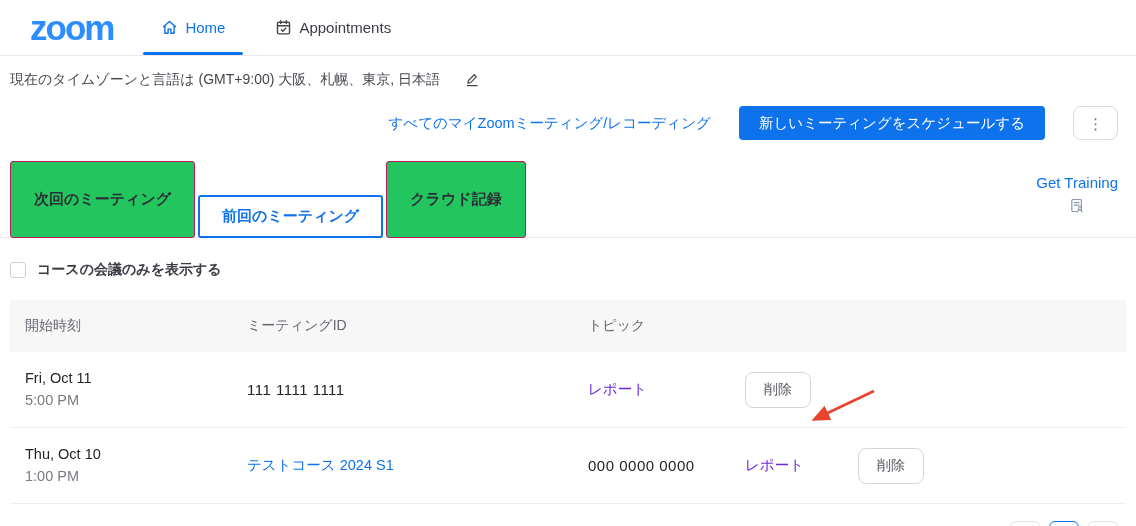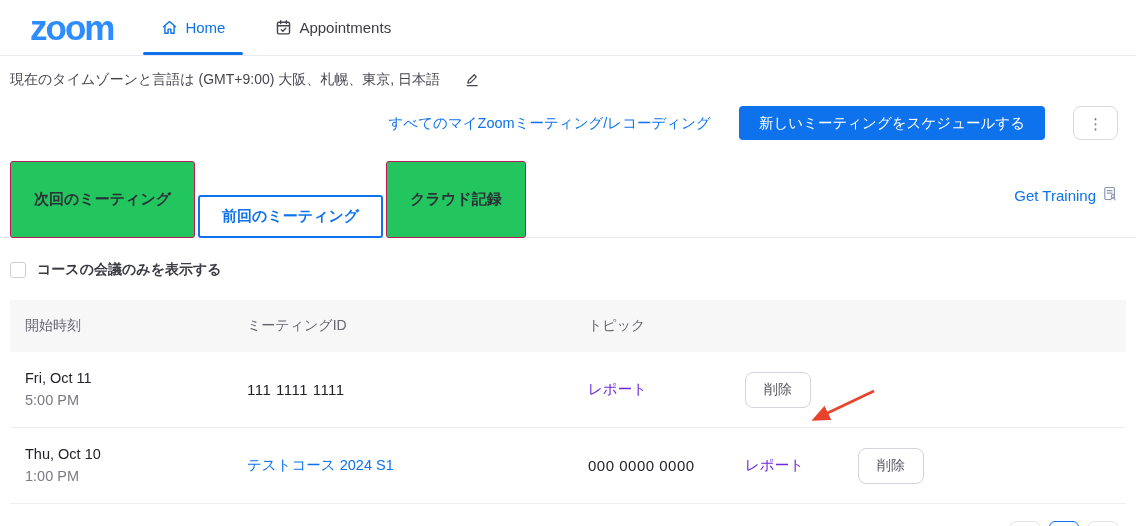--- a/index.html
+++ b/index.html
@@ -23,21 +23,21 @@
   .actions-row { display:flex; justify-content:flex-end; align-items:center; gap:28px; padding:17px 18px 0 0; height:51px; }
   .all-link { color:#0e72ed; font-size:14.5px; font-weight:500; text-decoration:none; cursor:pointer; }
   .btn-primary { background:#0e72ed; color:#fff; border:none; border-radius:4px; height:34px; padding:0 20px; font-size:14.5px; font-weight:500; font-family:inherit; cursor:pointer; }
   .btn-more { background:#fff; border:1px solid #d9d9e0; border-radius:8px; width:45px; height:34px; color:#6f6f78; font-size:15px; line-height:1; cursor:pointer; display:flex; align-items:center; justify-content:center; letter-spacing:0; }
 
   
   .tabs-row { display:flex; align-items:flex-end; margin-top:21px; padding:0 18px 0 10px; border-bottom:1px solid #e9e9ee; position:relative; }
   .tab { background:#22c55e; border:1px solid #be185d; border-radius:3px; padding:28px 23px; font-size:15px; font-weight:700; color:#2e2e36; margin-bottom:-1px; cursor:pointer; }
   .tab + .tab { margin-left:3px; }
   .tab.active { background:#fff; border:2px solid #0e72ed; color:#0e72ed; padding:10px 22px; z-index:1;text-align:center; }
-  .get-training { margin-left:auto; display:flex; align-items:center; gap:6px; color:#0e72ed; font-size:15px; text-decoration:none; align-self:center; margin-bottom:8px; cursor:pointer; }
+  .get-training { margin-left:auto; display:flex; align-items:center; gap:6px; color:#0e72ed; font-size:15px; text-decoration:none; align-self:center; margin-bottom:8px; cursor:pointer;flex-direction:column; }
 
   
   .filter-row { display:flex; align-items:center; gap:11px; margin:23px 0 0 10px; }
   .checkbox { width:16px; height:16px; border:1px solid #cfcfd6; border-radius:3px; background:#fff; cursor:pointer; flex:none; }
   .filter-label { font-size:14px; font-weight:700; color:#3b3b44; }
 
   
   .table { margin:21px 10px 0 10px; }
   .grid { display:grid; grid-template-columns:237px 341px 157px 113px 1fr; align-items:center; }
   .thead { background:#f7f7f8; height:52px; color:#66666f; font-size:14px; }

